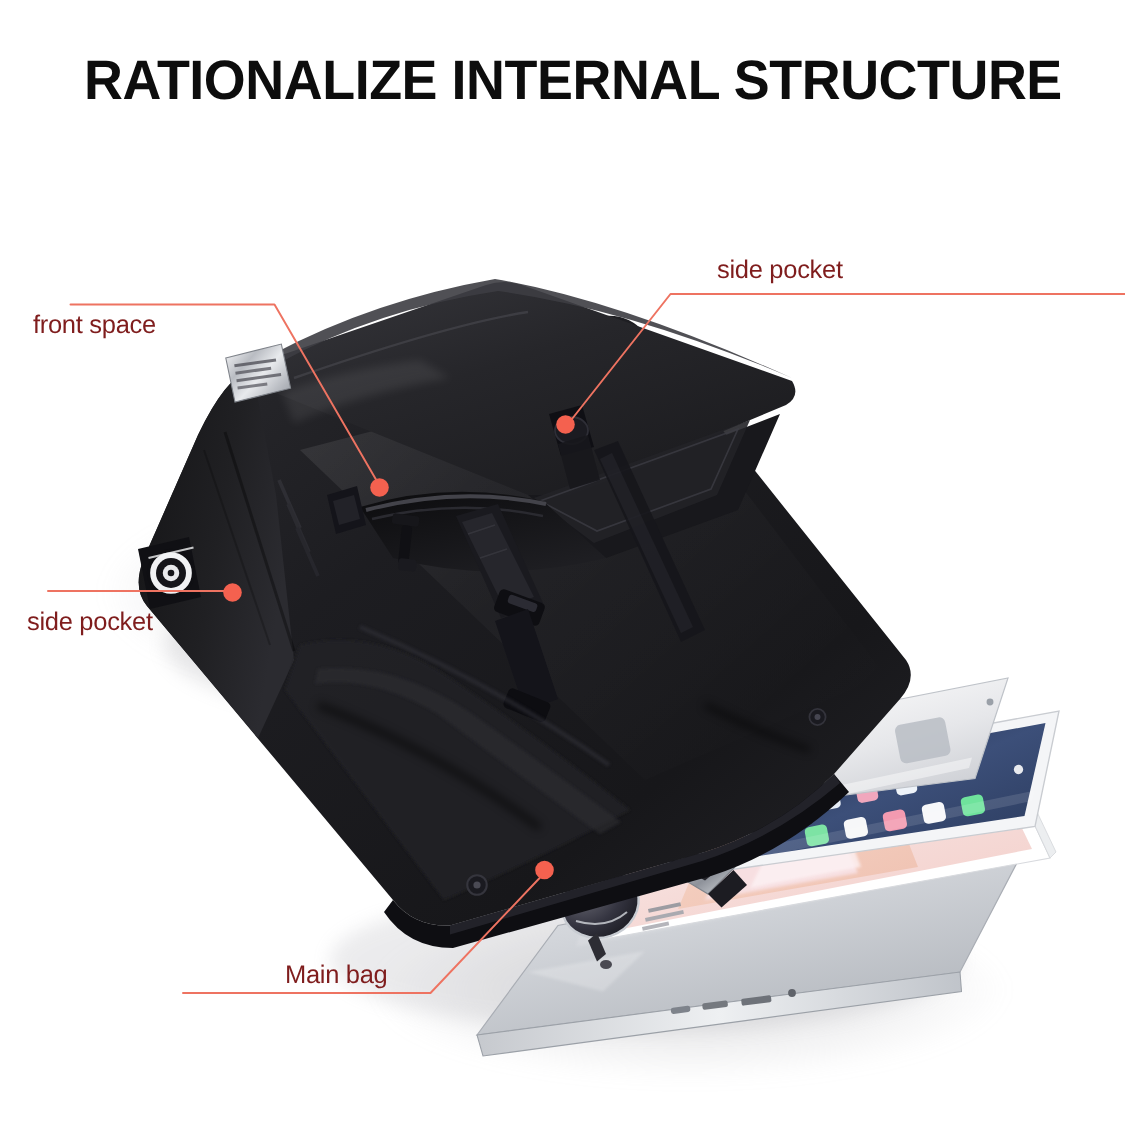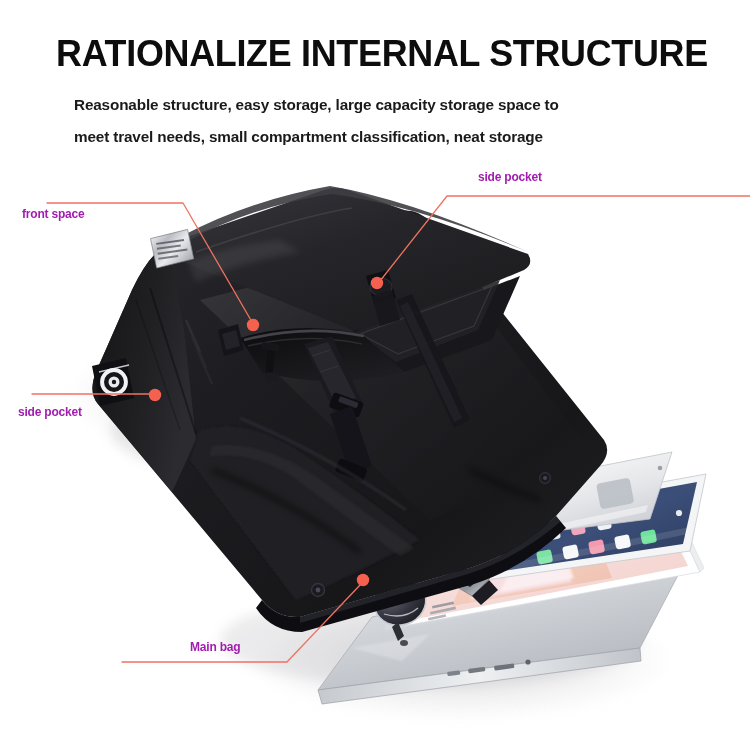--- a/index.html
+++ b/index.html
@@ -45,23 +45,23 @@
     font-weight: 700;
     line-height: 32px;
     color: #1a1a1a;
     letter-spacing: -0.15px;
   }
   .subtitle .ln { display: block; white-space: nowrap; }
 
   
   .callout-label {
     position: absolute;
-    font-size: 12px;
-    font-weight: 700;
-    color: #a21caf;
+    font-size: 17px;
+    font-weight: 400;
+    color: #7f1d1d;
     white-space: nowrap;
     letter-spacing: -0.2px;
   }
   #lbl-front-pocket { left: 22px;  top: 207px; }
   #lbl-side-pocket-top { left: 478px; top: 170px; }
   #lbl-side-pocket-bottom { left: 18px;  top: 405px; }
   #lbl-main-bag { left: 190px; top: 640px; }
 
   
   svg.layer {
@@ -93,24 +93,20 @@
     filter: blur(6px);
   }
 </style>
 </head>
 <body>
 
 <div id="page">
 
   <div class="title">RATIONALIZE INTERNAL STRUCTURE</div>
 
-  <div class="subtitle">
-    <span class="ln">Reasonable structure, easy storage, large capacity storage space to</span>
-    <span class="ln">meet travel needs, small compartment classification, neat storage</span>
-  </div>
 
   <div class="ground-shadow" style="left:70px; top:330px; width:330px; height:130px;"></div>
   <div class="ground-shadow" style="left:250px; top:600px; width:420px; height:120px;"></div>
 
   <svg class="layer" id="art-layer" viewBox="0 0 750 750">
     <defs>
 
       <linearGradient id="gBody" x1="0" y1="0" x2="1" y2="1">
         <stop offset="0%" stop-color="#2a2a2e"></stop>
         <stop offset="35%" stop-color="#1d1d21"></stop>

